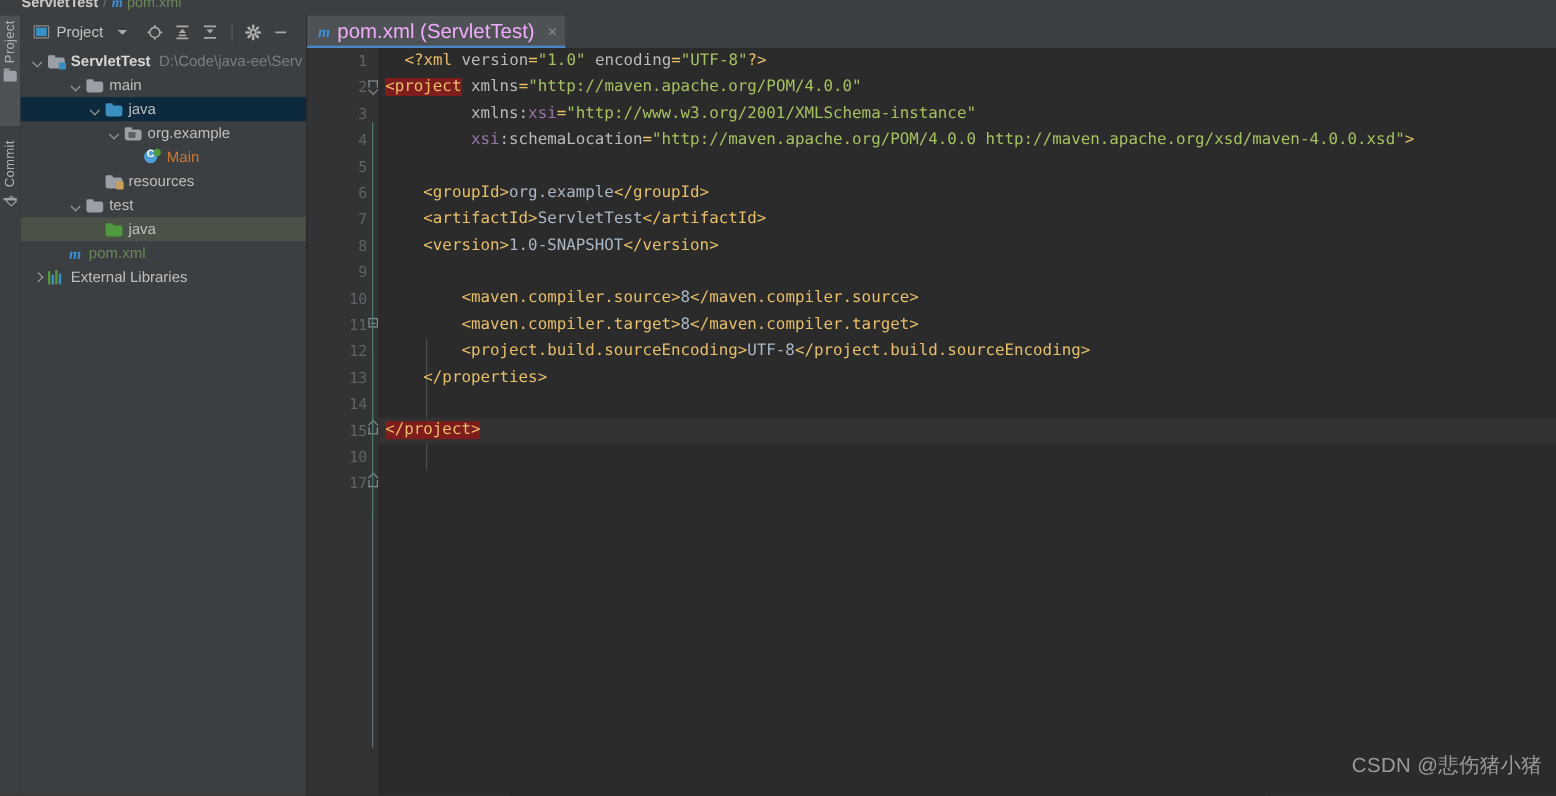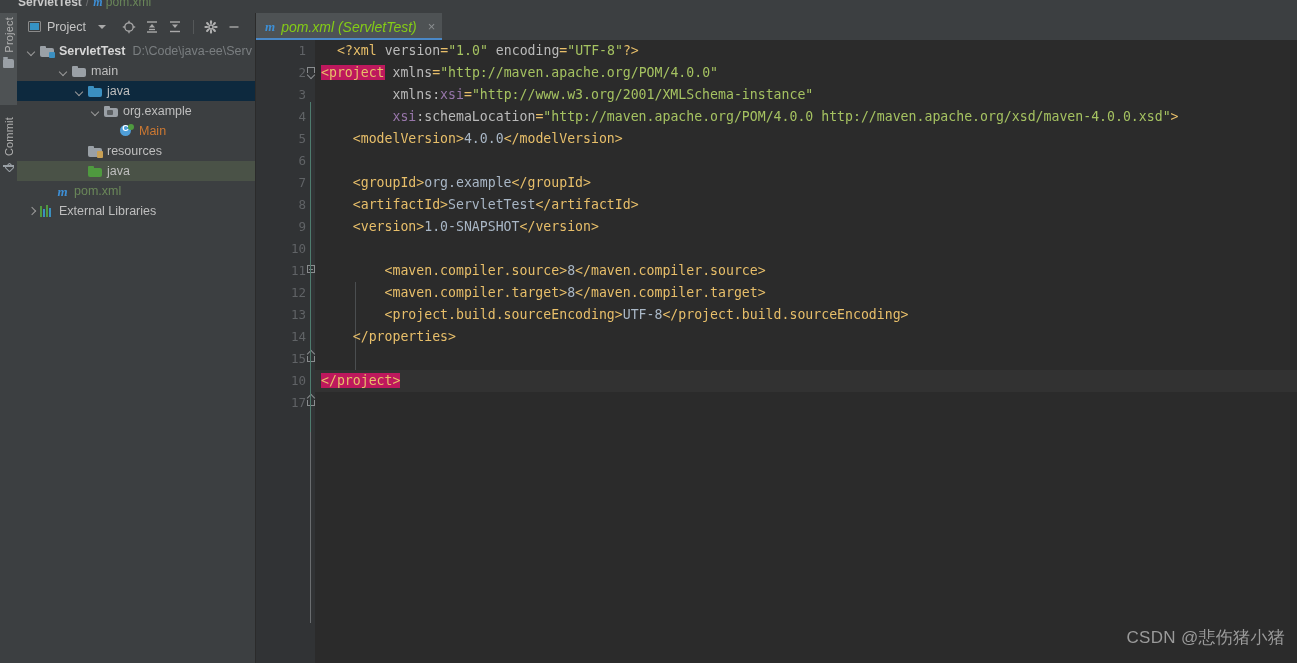--- a/index.html
+++ b/index.html
@@ -102,21 +102,21 @@
 
   
   .editor-area{position:absolute;left:256px;top:13px;width:1041px;height:650px;background:#2b2b2b;}
   .tabbar{position:absolute;left:0;top:0;width:1041px;height:27px;background:#3c3f41;}
   .etab{
     position:absolute;left:0;top:0;height:27px;display:flex;align-items:center;
     gap:6px;padding:0 7px 0 9px;background:#4e5254;box-sizing:border-box;cursor:default;
   }
   .etab:after{content:"";position:absolute;left:0;right:0;bottom:0;height:2px;background:#4a88c7;}
   .etab .mvn{color:#3d8fd6;font-weight:bold;font-style:italic;font-size:13px;font-family:"Liberation Serif",serif;}
-  .etab .tname{color:#84cc16;font-size:14px;font-style:italic;}
+  .etab .tname{color:#f0abfc;font-size:17px;}
   .etab .tclose{color:#8b8f91;font-size:13px;margin-left:5px;line-height:1;}
 
   .code-wrap{position:absolute;left:0;top:27px;width:1041px;height:623px;background:#2b2b2b;overflow:hidden;}
   .gutter{position:absolute;left:0;top:0;width:59px;height:623px;background:#313335;}
   .lnums{position:absolute;left:0;top:0;width:59px;}
   .lnum{height:22px;line-height:22px;text-align:right;padding-right:9px;color:#606366;font-family:"DejaVu Sans Mono",monospace;font-size:12.5px;box-sizing:border-box;}
   .foldcol{position:absolute;left:50px;top:0;width:9px;height:623px;}
   .foldmark{position:absolute;width:9px;height:22px;}
   .foldmark.minus:before{content:"";position:absolute;left:0.5px;top:5px;width:8px;height:8px;border:1px solid #8a8d8f;box-sizing:border-box;}
   .foldmark.minus:after{content:"";position:absolute;left:2.5px;top:8.5px;width:4px;height:1px;background:#8a8d8f;}
@@ -136,21 +136,21 @@
   }
   .cline.curline{background:#323232;}
   .indent-guide{position:absolute;width:1px;background:#4b4e50;}
 
   .tag{color:#e8bf6a;}
   .attr{color:#bababa;}
   .attrname{color:#9876aa;}
   .val{color:#a5c261;}
   .txt{color:#a9b7c6;}
   .punct{color:#e8bf6a;}
-  .hl{background:#be185d;}
+  .hl{background:#7f1d1d;}
 
   .watermark{
     position:absolute;right:12px;bottom:14px;color:#9a9a9a;font-size:17px;
     font-family:"Liberation Sans",sans-serif;letter-spacing:.3px;
   }
 </style>
 </head>
 <body>
 
 <div id="app">
@@ -282,20 +282,29 @@
         </div>
         <div class="trow">
           <span style="flex: 0 0 58px;"></span>
           <span class="arrow none"></span>
           <span class="fold grey">
             <span class="tab"></span>
             <span class="body"></span>
             <span class="lines"></span>
           </span>
           <span class="tlabel">resources</span>
+        </div>
+        <div class="trow">
+          <span style="flex: 0 0 42px;"></span>
+          <span class="arrow down"></span>
+          <span class="fold grey">
+            <span class="tab"></span>
+            <span class="body"></span>
+          </span>
+          <span class="tlabel">test</span>
         </div>
         <div class="trow sel-green">
           <span style="flex: 0 0 58px;"></span>
           <span class="arrow none"></span>
           <span class="fold green">
             <span class="tab"></span>
             <span class="body"></span>
           </span>
           <span class="tlabel">java</span>
         </div>
@@ -360,21 +369,20 @@
           </div>
       </div>
       <div class="teal-line" style="left:54px;top:62px;height:330px;"></div>
       <div class="codearea" id="codearea">
 
         <div class="indent-guide" style="left:40px;top:242px;height:110px;"></div>
       <div class="cline" style="padding-left: 22px;"><span class="tag">&lt;?xml </span><span class="attr">version</span><span class="punct">=</span><span class="val">"1.0"</span><span class="txt"> </span><span class="attr">encoding</span><span class="punct">=</span><span class="val">"UTF-8"</span><span class="tag">?&gt;</span></div>
           <div class="cline"><span class="tag hl">&lt;project</span><span class="txt"> </span><span class="attr">xmlns</span><span class="punct">=</span><span class="val">"http://maven.apache.org/POM/4.0.0"</span></div>
           <div class="cline"><span class="attr">         xmlns:</span><span class="attrname">xsi</span><span class="punct">=</span><span class="val">"http://www.w3.org/2001/XMLSchema-instance"</span></div>
           <div class="cline"><span class="txt">         </span><span class="attrname">xsi</span><span class="attr">:schemaLocation</span><span class="punct">=</span><span class="val">"http://maven.apache.org/POM/4.0.0 http://maven.apache.org/xsd/maven-4.0.0.xsd"</span><span class="tag">&gt;</span></div>
-          <div class="cline"><span class="tag">    &lt;modelVersion&gt;</span><span class="txt">4.0.0</span><span class="tag">&lt;/modelVersion&gt;</span></div>
           <div class="cline">&nbsp;</div>
           <div class="cline"><span class="tag">    &lt;groupId&gt;</span><span class="txt">org.example</span><span class="tag">&lt;/groupId&gt;</span></div>
           <div class="cline"><span class="tag">    &lt;artifactId&gt;</span><span class="txt">ServletTest</span><span class="tag">&lt;/artifactId&gt;</span></div>
           <div class="cline"><span class="tag">    &lt;version&gt;</span><span class="txt">1.0-SNAPSHOT</span><span class="tag">&lt;/version&gt;</span></div>
           <div class="cline">&nbsp;</div>
           <div class="cline"><span class="tag">        &lt;maven.compiler.source&gt;</span><span class="txt">8</span><span class="tag">&lt;/maven.compiler.source&gt;</span></div>
           <div class="cline"><span class="tag">        &lt;maven.compiler.target&gt;</span><span class="txt">8</span><span class="tag">&lt;/maven.compiler.target&gt;</span></div>
           <div class="cline"><span class="tag">        &lt;project.build.sourceEncoding&gt;</span><span class="txt">UTF-8</span><span class="tag">&lt;/project.build.sourceEncoding&gt;</span></div>
           <div class="cline"><span class="tag">    &lt;/properties&gt;</span></div>
           <div class="cline">&nbsp;</div>

